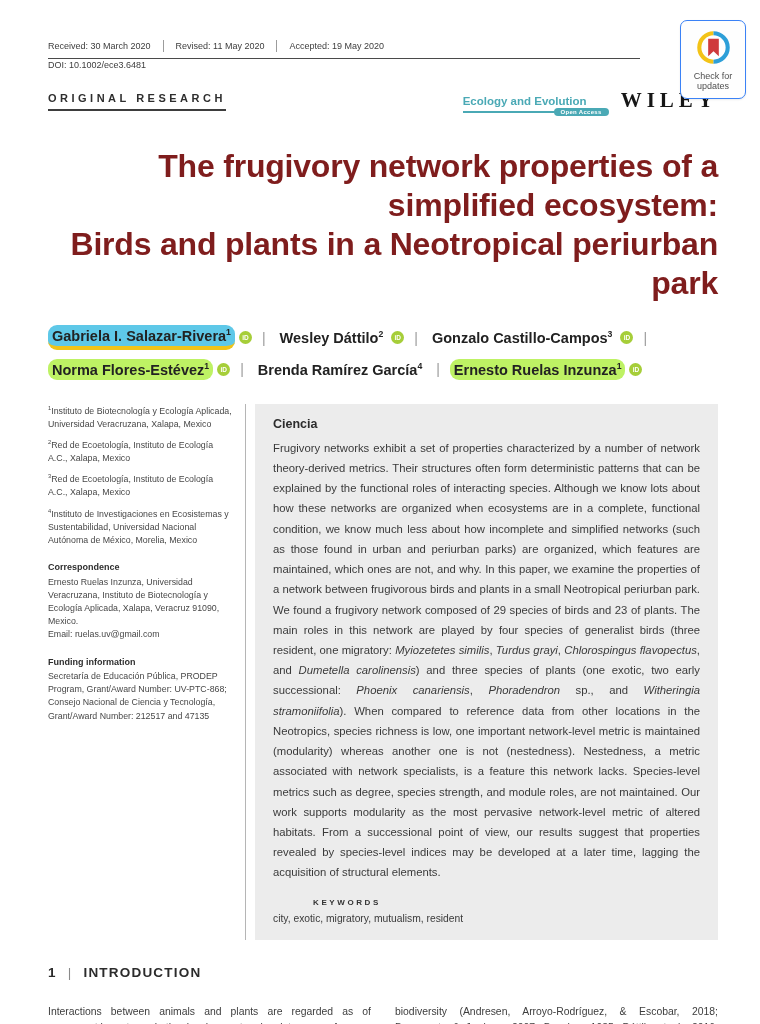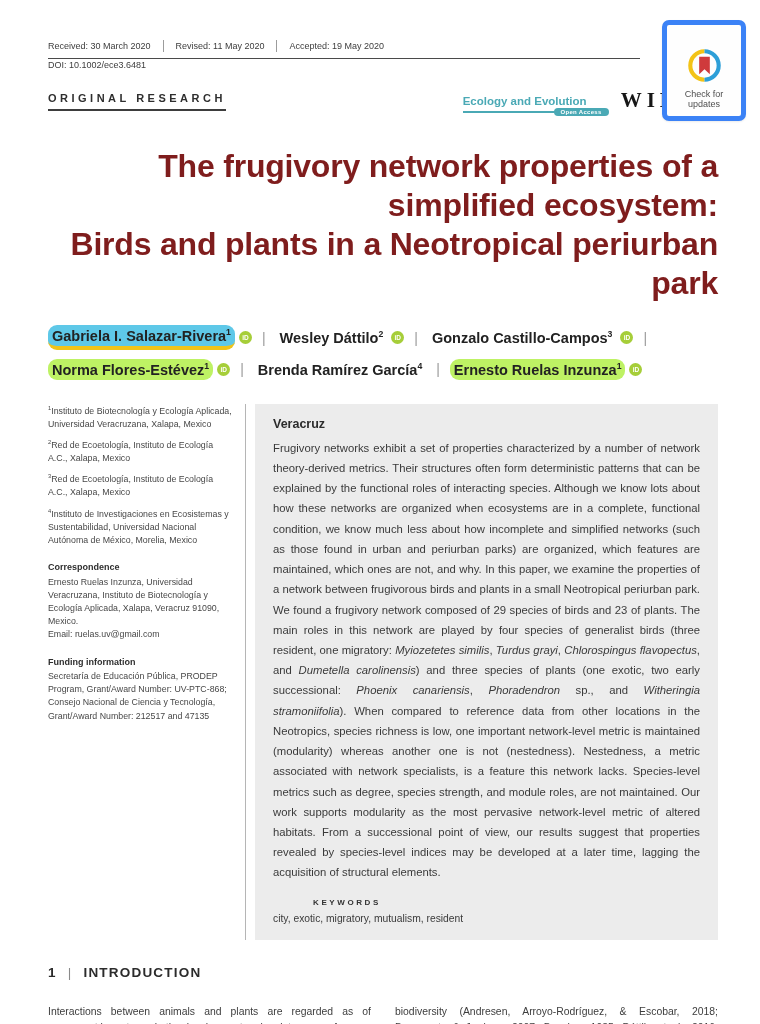--- a/index.html
+++ b/index.html
@@ -21,23 +21,23 @@
     border-bottom: 1px solid #4a4a4a;
     padding-bottom: 6px;
     margin-right: 78px;
   }
   .received-row .sep { width: 1px; height: 12px; background: #9c9c9c; margin: 0 12px; }
   .doi { font-size: 9px; color: #3d3d3d; margin-top: 1px; }
 
   
   .check-badge {
     position: absolute; top: 20px; right: 14px;
-    width: 84px; padding: 24px 4px 6px;
+    width: 66px; padding: 10px 4px 6px;
     background: #fefefe;
-    border: 5px solid #3b82f6; border-radius: 7px;
+    border: 1px solid #3b82f6; border-radius: 7px;
     text-align: center; cursor: pointer;
     box-shadow: 0 1px 2px rgba(0,0,0,.08);
   }
   .check-badge .txt { font-size: 9px; color: #4f4f4f; line-height: 1.15; margin-top: 3px; }
 
   
   .band { display: flex; justify-content: space-between; align-items: flex-end; margin-top: 18px; }
   .orig-research {
     font-size: 11px; font-weight: bold; letter-spacing: 3.5px; color: #2e2e2e;
     border-bottom: 2px solid #3d3d3d; padding-bottom: 5px; display: inline-block;
@@ -170,21 +170,21 @@
       <p>Ernesto Ruelas Inzunza, Universidad Veracruzana, Instituto de Biotecnología y Ecología Aplicada, Xalapa, Veracruz 91090, Mexico.</p>
       <p>Email: ruelas.uv@gmail.com</p>
 
       <div class="sb-heading">Funding information</div>
       <p>Secretaría de Educación Pública, PRODEP Program, Grant/Award Number: UV-PTC-868; Consejo Nacional de Ciencia y Tecnología, Grant/Award Number: 212517 and 47135</p>
     </div>
 
     <div class="v-divider"></div>
 
     <div class="abstract-box">
-      <div class="abstract-heading">Veracruz</div>
+      <div class="abstract-heading">Ciencia</div>
       <div class="abstract-body"><span>Frugivory networks exhibit a set of properties characterized by a number of network theory-derived metrics. Their structures often form deterministic patterns that can be explained by the functional roles of interacting species. Although we know lots about how these networks are organized when ecosystems are in a complete, functional condition, we know much less about how incomplete and simplified networks (such as those found in urban and periurban parks) are organized, which features are maintained, which ones are not, and why. In this paper, we examine the properties of a network between frugivorous birds and plants in a small Neotropical periurban park. We found a frugivory network composed of 29 species of birds and 23 of plants. The main roles in this network are played by four species of generalist birds (three resident, one migratory: </span><i>Myiozetetes similis</i><span>, </span><i>Turdus grayi</i><span>, </span><i>Chlorospingus flavopectus</i><span>, and </span><i>Dumetella carolinensis</i><span>) and three species of plants (one exotic, two early successional: </span><i>Phoenix canariensis</i><span>, </span><i>Phoradendron</i><span> sp., and </span><i>Witheringia stramoniifolia</i><span>). When compared to reference data from other locations in the Neotropics, species richness is low, one important network-level metric is maintained (modularity) whereas another one is not (nestedness). Nestedness, a metric associated with network specialists, is a feature this network lacks. Species-level metrics such as degree, species strength, and module roles, are not maintained. Our work supports modularity as the most pervasive network-level metric of altered habitats. From a successional point of view, our results suggest that properties revealed by species-level indices may be developed at a later time, lagging the acquisition of structural elements.</span></div>
       <div class="kw-heading">KEYWORDS</div>
       <div class="kw-line">city, exotic, migratory, mutualism, resident</div>
     </div>
   </div>
 
   <div class="section-heading">
     <span>1</span><span class="pipe">|</span><span>INTRODUCTION</span>
   </div>
   <div class="body-cols">

